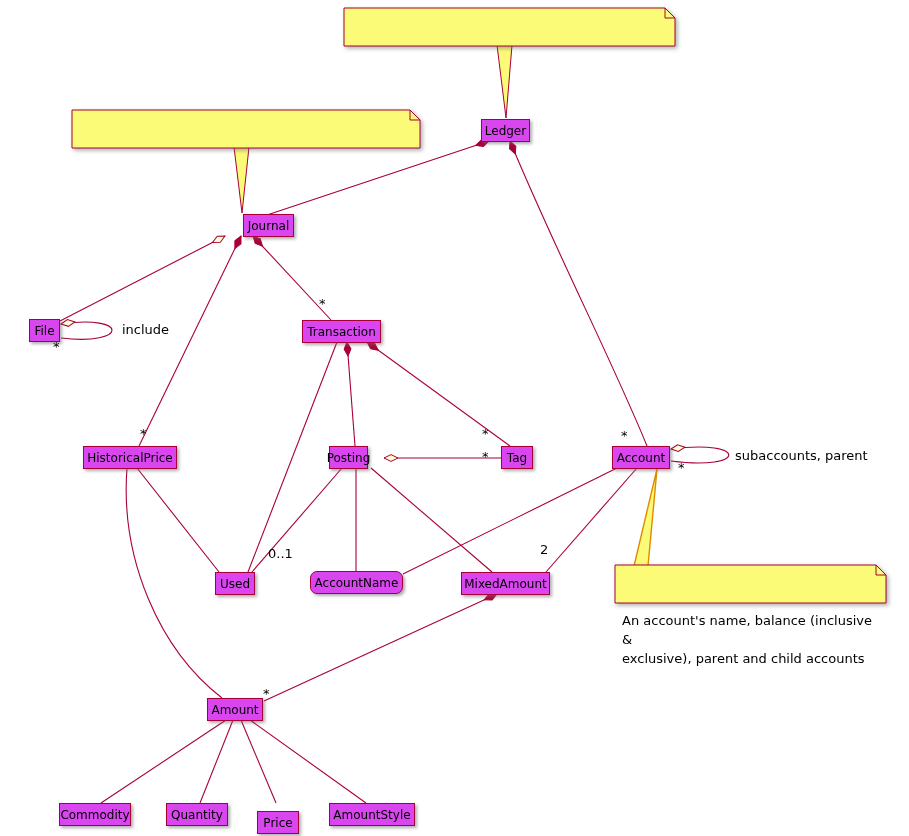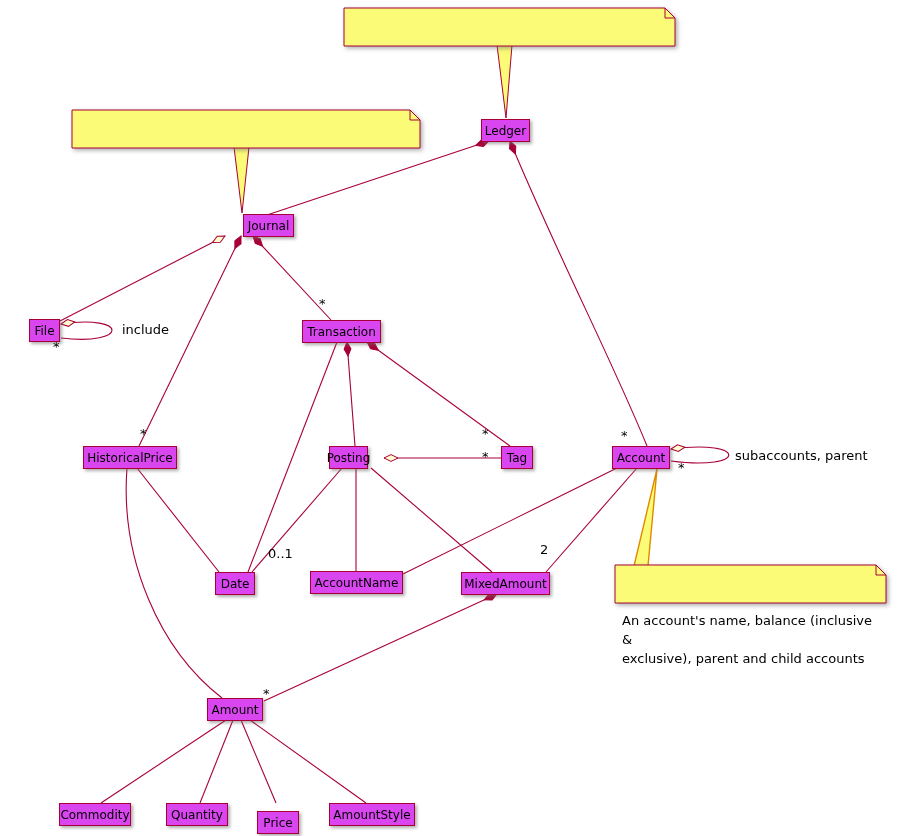--- a/index.html
+++ b/index.html
@@ -92,22 +92,22 @@
 exclusive), parent and child accounts</div>
 
   <div class="class-box" style="left:481px; top:119px; width:49px;">Ledger</div>
   <div class="class-box" style="left:218px; top:214px; width:51px;margin-left:25px;">Journal</div>
   <div class="class-box" style="left:29px; top:319px; width:31px;">File</div>
   <div class="class-box" style="left:302px; top:320px; width:79px;">Transaction</div>
   <div class="class-box" style="left:83px; top:446px; width:94px;">HistoricalPrice</div>
   <div class="class-box" style="left:329px; top:446px; width:39px;">Posting</div>
   <div class="class-box" style="left:501px; top:446px; width:32px;">Tag</div>
   <div class="class-box" style="left:612px; top:446px; width:58px;">Account</div>
-  <div class="class-box" style="left:215px; top:572px; width:40px;">Date</div>
-  <div class="class-box" style="left:310px; top:571px; width:93px;">AccountName</div>
+  <div class="class-box" style="left:215px; top:572px; width:40px;">Used</div>
+  <div class="class-box" style="left:310px; top:571px; width:93px;border-radius:7px;">AccountName</div>
   <div class="class-box" style="left:461px; top:572px; width:89px;">MixedAmount</div>
   <div class="class-box" style="left:207px; top:698px; width:56px;">Amount</div>
   <div class="class-box" style="left:59px; top:803px; width:72px;">Commodity</div>
   <div class="class-box" style="left:166px; top:803px; width:62px;">Quantity</div>
   <div class="class-box" style="left:257px; top:803px; width:42px;margin-top:8px;">Price</div>
   <div class="class-box" style="left:329px; top:803px; width:86px;">AmountStyle</div>
 
   <div class="mult" style="left:53px; top:340px;">*</div>
   <div class="mult" style="left:122px; top:323px;">include</div>
   <div class="mult" style="left:319px; top:297px;">*</div>

